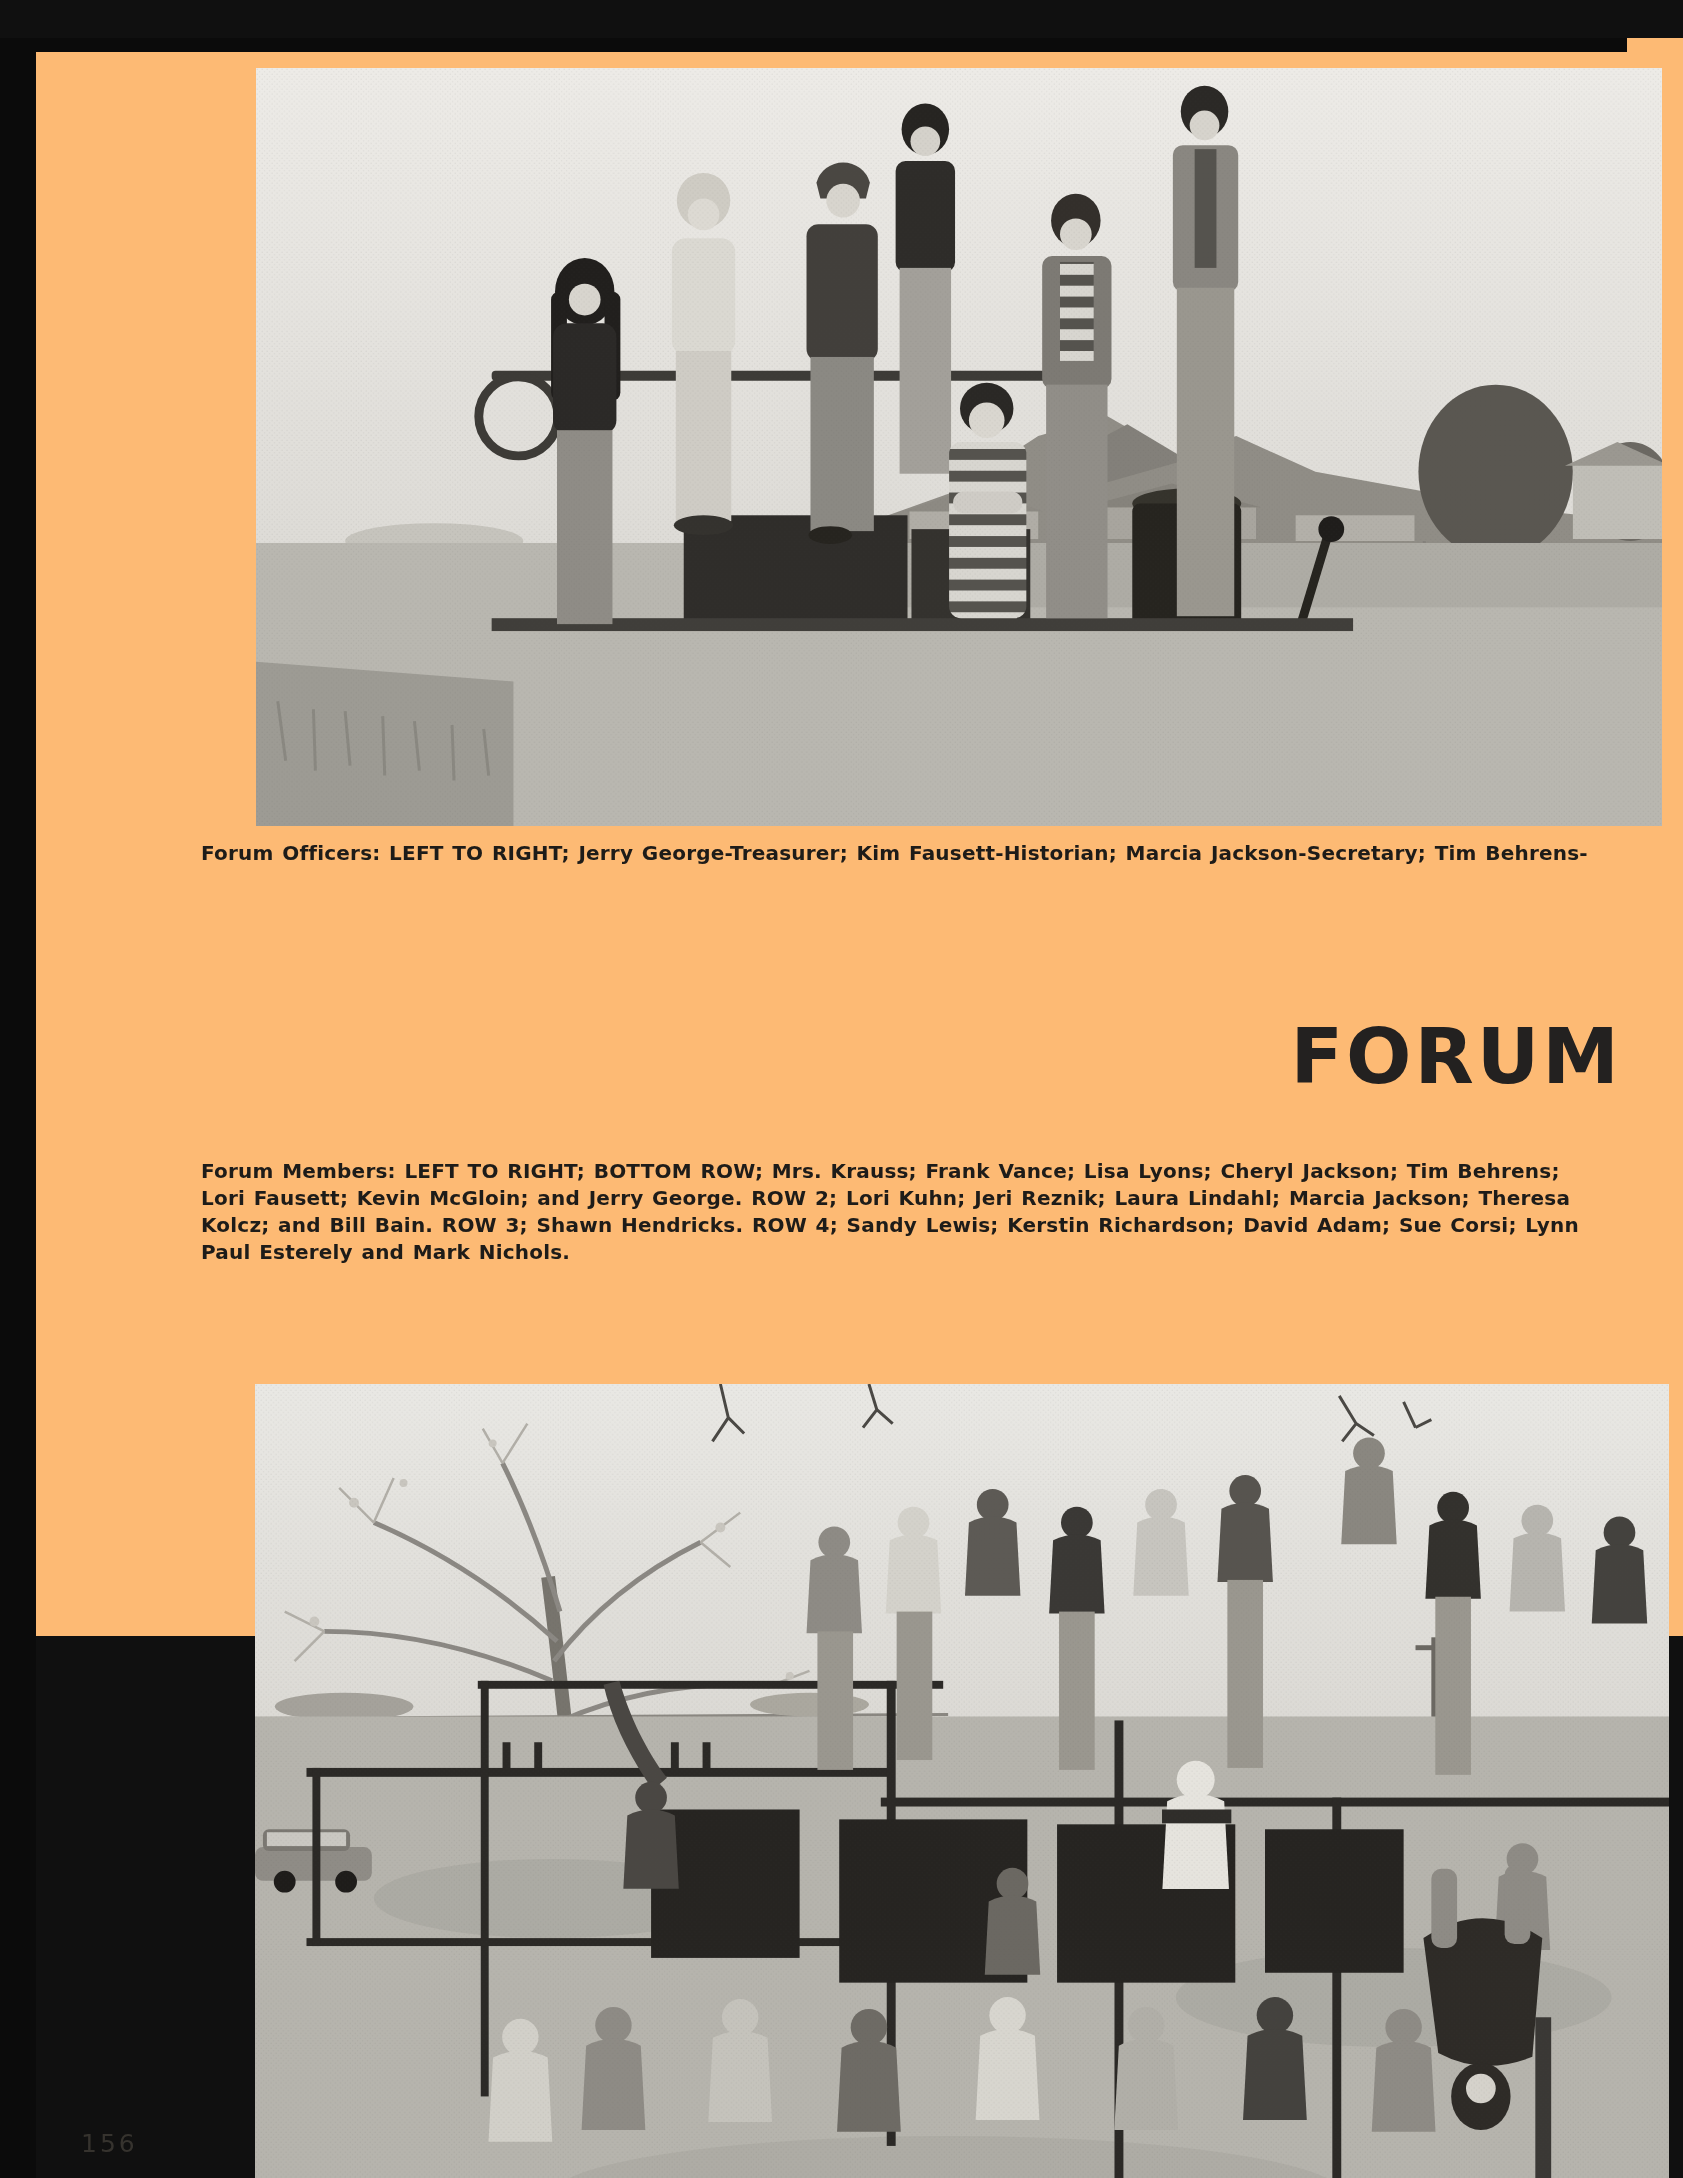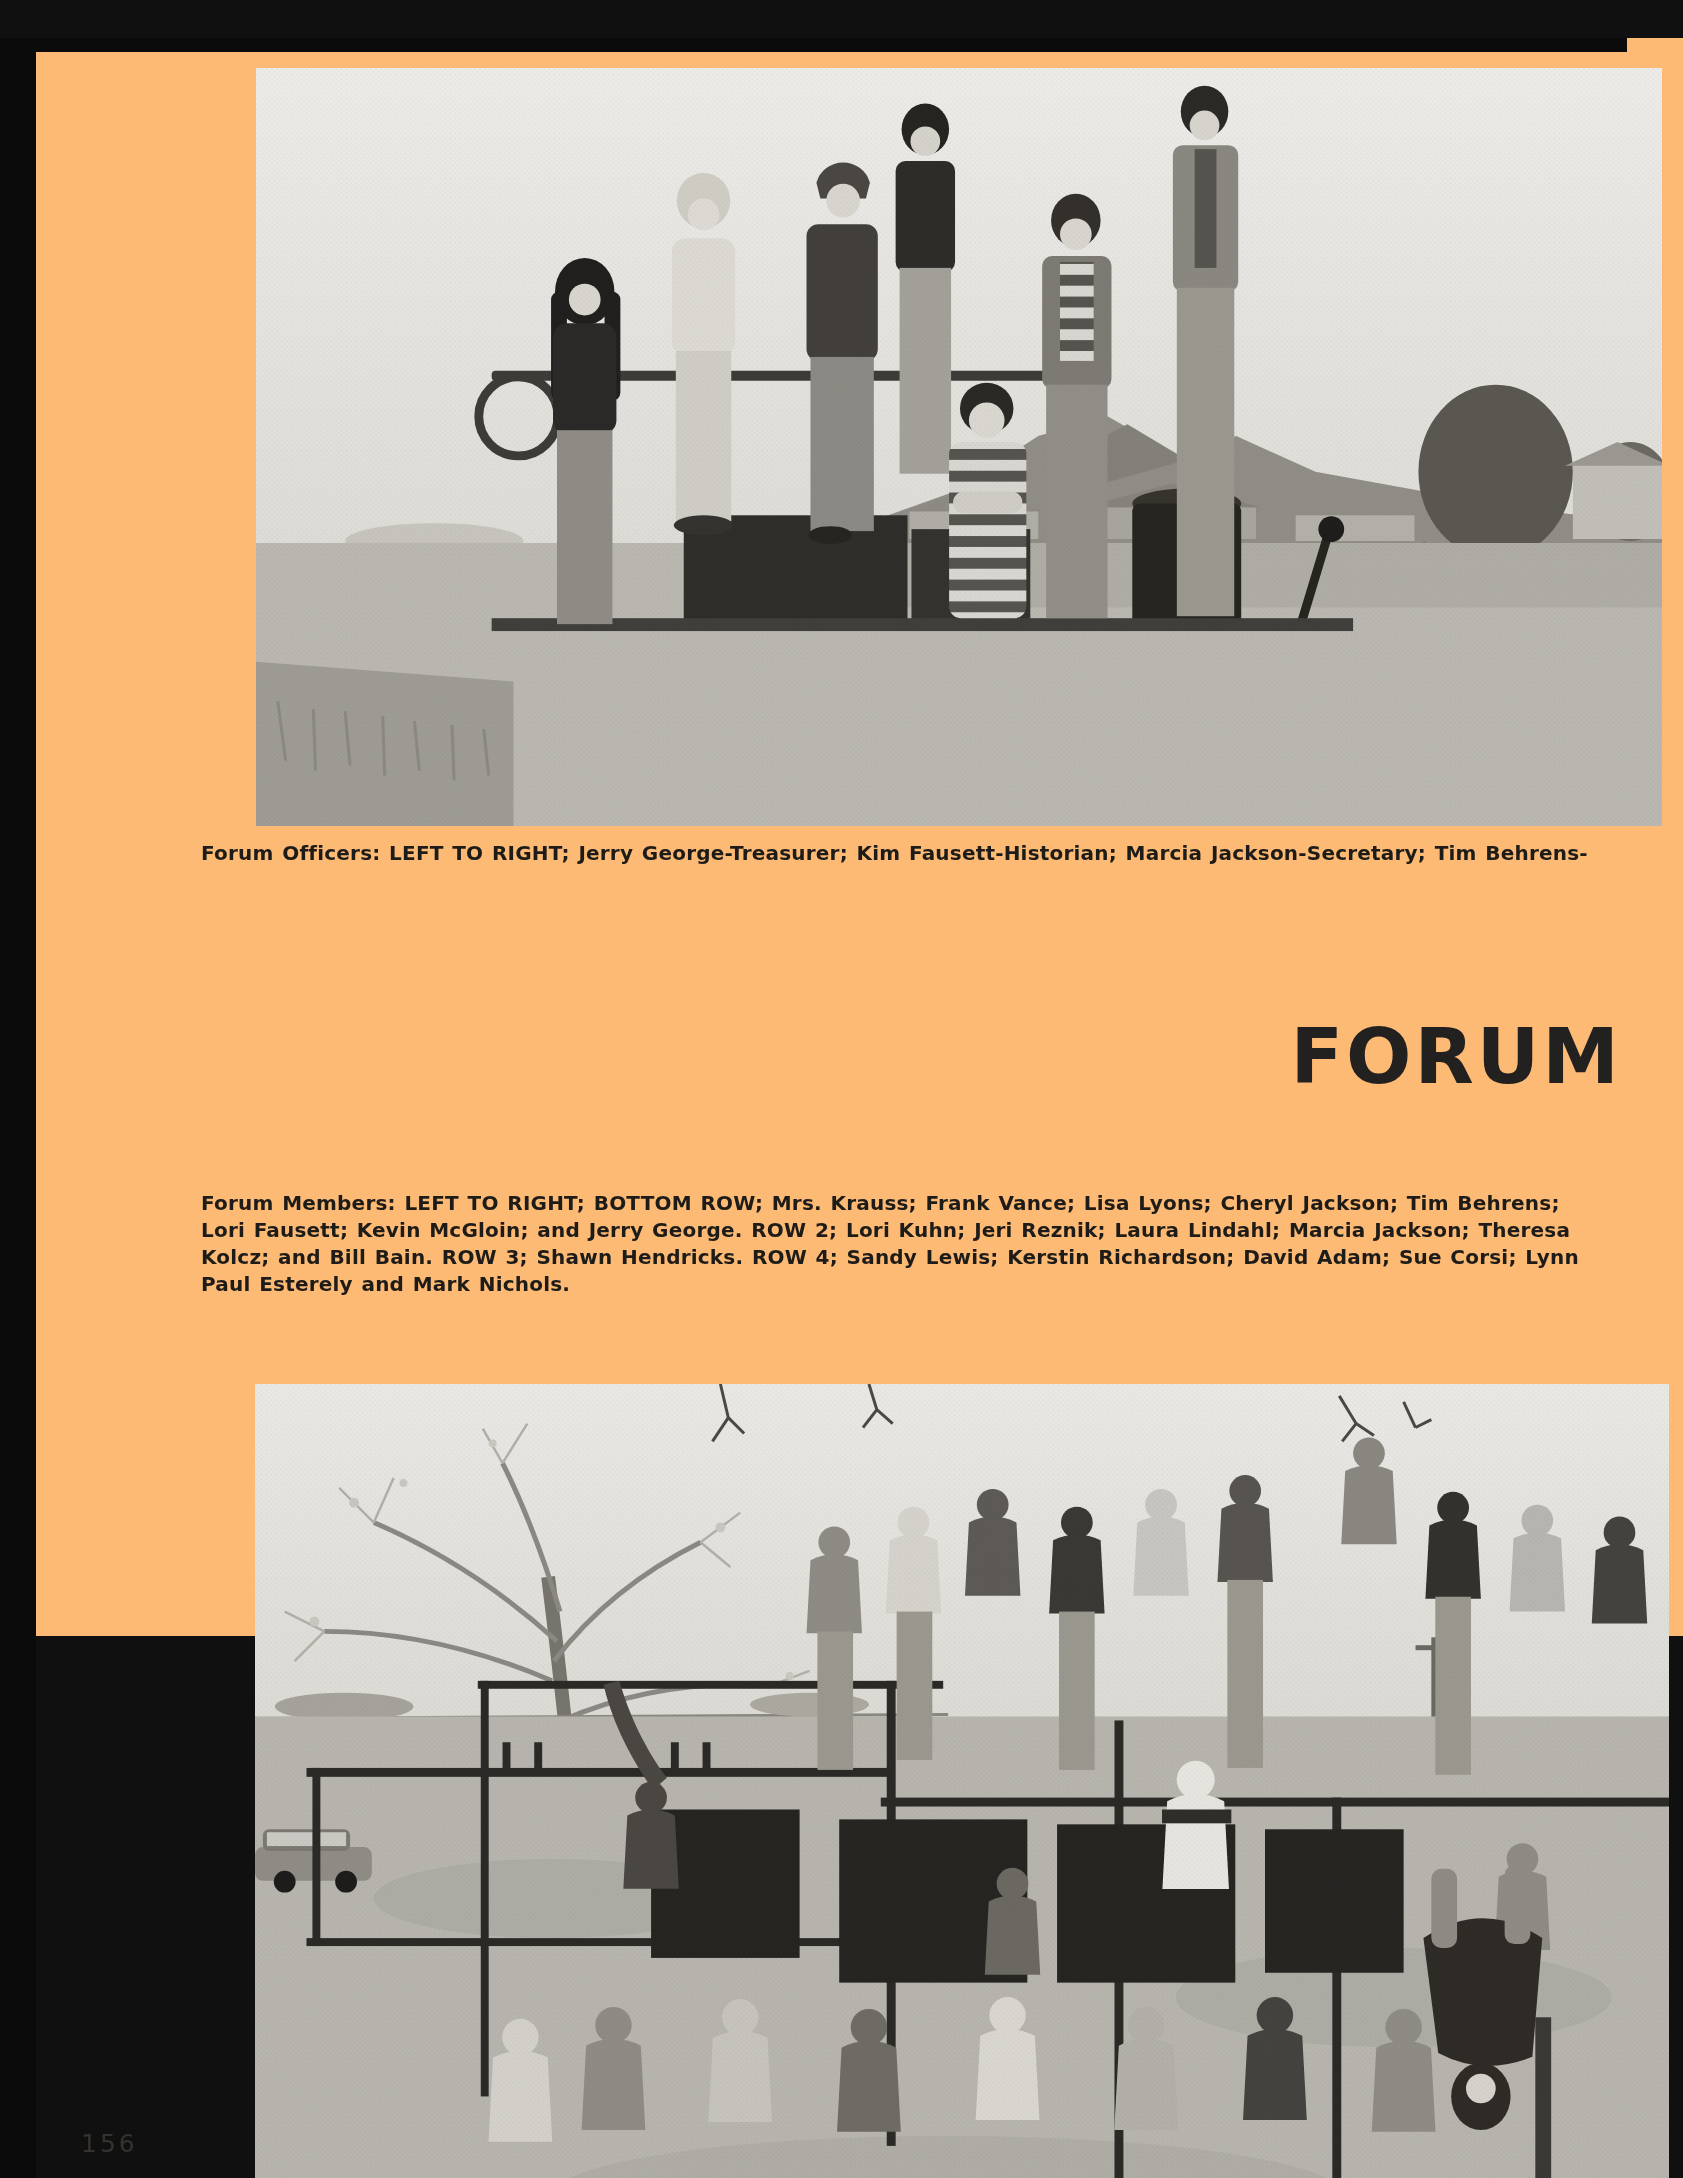--- a/index.html
+++ b/index.html
@@ -32,21 +32,21 @@
   .caption{
     position:absolute;
     color:#1e1c19;
     font-size:20px;
     font-weight:700;
     letter-spacing:0.2px;
     word-spacing:1.5px;
   }
   .caption .cap-line{white-space:nowrap;}
   .caption-officers{left:201px;top:802px;width:1436px;line-height:26px;}
-  .caption-members{left:201px;top:1152px;width:1440px;line-height:27px;}
+  .caption-members{left:201px;top:1120px;width:1440px;line-height:27px;}
 
   .section-title{
     position:absolute;
     left:216px;top:983px;width:1406px;
     margin:0;
     text-align:right;
     font-size:77px;
     line-height:71px;
     font-weight:700;
     letter-spacing:3px;

